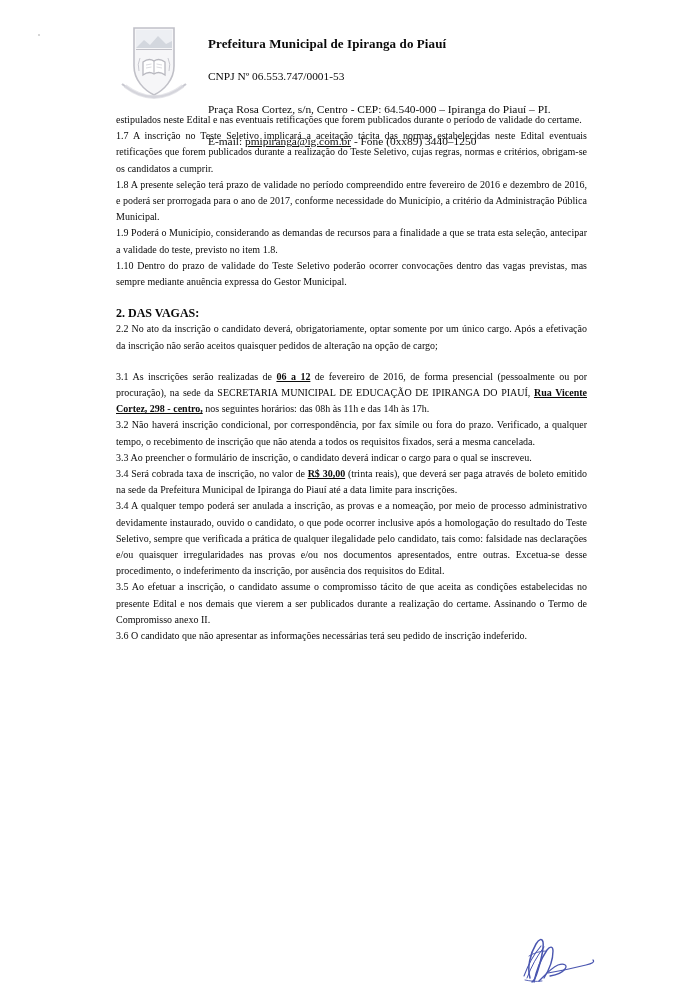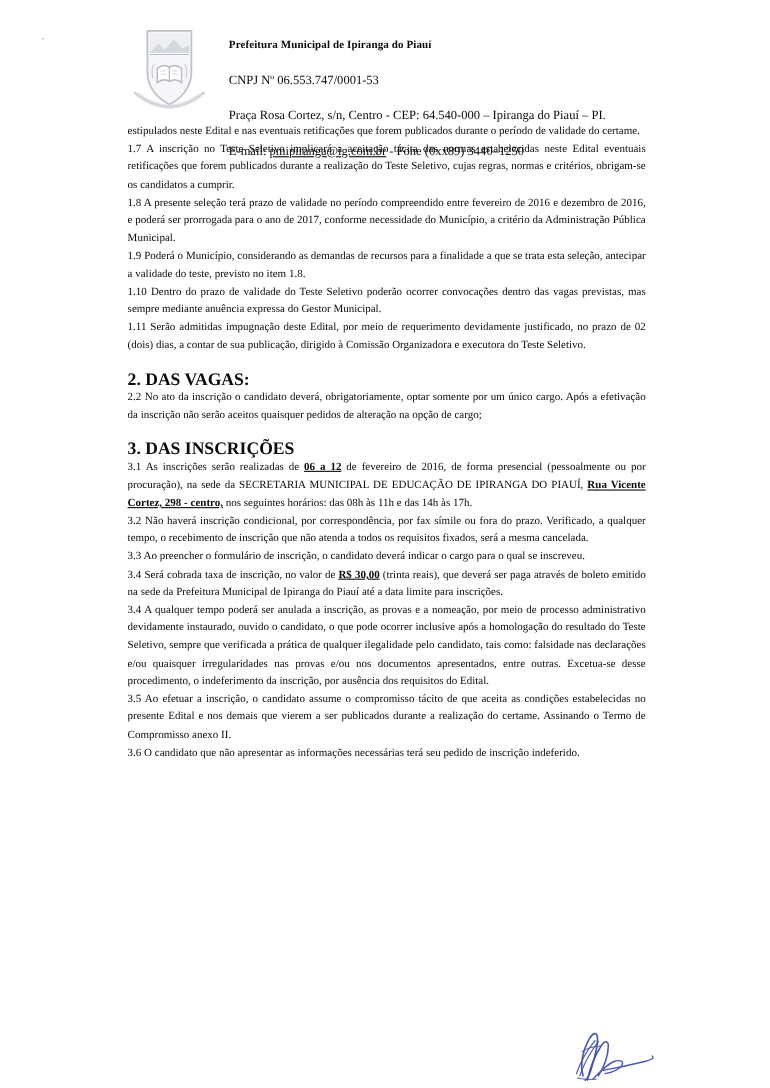--- a/index.html
+++ b/index.html
@@ -43,21 +43,21 @@
     opacity: 0.62;
   }
   .crest svg { display: block; width: 76px; height: 86px; }
 
   .lh-text {
     margin-left: 16px;
     padding-top: 14px;
     line-height: 1.18;
   }
   .lh-title {
-    font-size: 10px;
+    font-size: 13px;
     font-weight: bold;
     letter-spacing: 0.1px;
     white-space: nowrap;
     margin-bottom: 1px;
   }
   .lh-line {
     font-size: 11.4px;
     white-space: nowrap;
     margin-top: 19px;
   }
@@ -75,21 +75,21 @@
   p.para {
     margin: 0;
     font-size: 10px;
     line-height: 16.2px;
     text-align: justify;
     text-justify: inter-word;
     text-indent: 0;
   }
   .section-head {
     margin: 0;
-    font-size: 16px;
+    font-size: 12px;
     font-weight: bold;
     line-height: 16.2px;
   }
   .gap {
     height: 15px;
   }
   .bu {
     font-weight: bold;
     text-decoration: underline;
   }
@@ -156,30 +156,28 @@
     </div>
   </div>
 
   <div class="content">
 
     <p class="para">estipulados neste Edital e nas eventuais retificações que forem publicados durante o período de validade do certame.</p>
     <p class="para">1.7 A inscrição no Teste Seletivo implicará a aceitação tácita das normas estabelecidas neste Edital eventuais retificações que forem publicados durante a realização do Teste Seletivo, cujas regras, normas e critérios, obrigam-se os candidatos a cumprir.</p>
     <p class="para">1.8 A presente seleção terá prazo de validade no período compreendido entre fevereiro de 2016 e dezembro de 2016, e poderá ser prorrogada para o ano de 2017, conforme necessidade do Município, a critério da Administração Pública Municipal.</p>
     <p class="para">1.9 Poderá o Município, considerando as demandas de recursos para a finalidade a que se trata esta seleção, antecipar a validade do teste, previsto no item 1.8.</p>
     <p class="para">1.10 Dentro do prazo de validade do Teste Seletivo poderão ocorrer convocações dentro das vagas previstas, mas sempre mediante anuência expressa do Gestor Municipal.</p>
-    <p class="para">1.11 Serão admitidas impugnação deste Edital, por meio de requerimento devidamente justificado, no prazo de 02 (dois) dias, a contar de sua publicação, dirigido à Comissão Organizadora e executora do Teste Seletivo.</p>
 
     <div class="gap"></div>
 
     <p class="section-head">2. DAS VAGAS:</p>
     <p class="para">2.2 No ato da inscrição o candidato deverá, obrigatoriamente, optar somente por um único cargo. Após a efetivação da inscrição não serão aceitos quaisquer pedidos de alteração na opção de cargo;</p>
 
     <div class="gap"></div>
 
-    <p class="section-head">3. DAS INSCRIÇÕES</p>
 
     <p class="para"><span>3.1 As inscrições serão realizadas de </span><span class="bu">06 a 12</span><span> de fevereiro de 2016, de forma presencial (pessoalmente ou por procuração), na sede da SECRETARIA MUNICIPAL DE EDUCAÇÃO DE IPIRANGA DO PIAUÍ, </span><span class="bu">Rua Vicente Cortez, 298 - centro,</span><span> nos seguintes horários: das 08h às 11h e das 14h às 17h.</span></p>
 
     <p class="para">3.2 Não haverá inscrição condicional, por correspondência, por fax símile ou fora do prazo. Verificado, a qualquer tempo, o recebimento de inscrição que não atenda a todos os requisitos fixados, será a mesma cancelada.</p>
     <p class="para">3.3 Ao preencher o formulário de inscrição, o candidato deverá indicar o cargo para o qual se inscreveu.</p>
 
     <p class="para"><span>3.4 Será cobrada taxa de inscrição, no valor de </span><span class="bu">R$ 30,00</span><span> (trinta reais), que deverá ser paga através de boleto emitido na sede da Prefeitura Municipal de Ipiranga do Piauí até a data limite para inscrições.</span></p>
 
     <p class="para">3.4 A qualquer tempo poderá ser anulada a inscrição, as provas e a nomeação, por meio de processo administrativo devidamente instaurado, ouvido o candidato, o que pode ocorrer inclusive após a homologação do resultado do Teste Seletivo, sempre que verificada a prática de qualquer ilegalidade pelo candidato, tais como: falsidade nas declarações e/ou quaisquer irregularidades nas provas e/ou nos documentos apresentados, entre outras. Excetua-se desse procedimento, o indeferimento da inscrição, por ausência dos requisitos do Edital.</p>
     <p class="para">3.5 Ao efetuar a inscrição, o candidato assume o compromisso tácito de que aceita as condições estabelecidas no presente Edital e nos demais que vierem a ser publicados durante a realização do certame. Assinando o Termo de Compromisso anexo II.</p>

